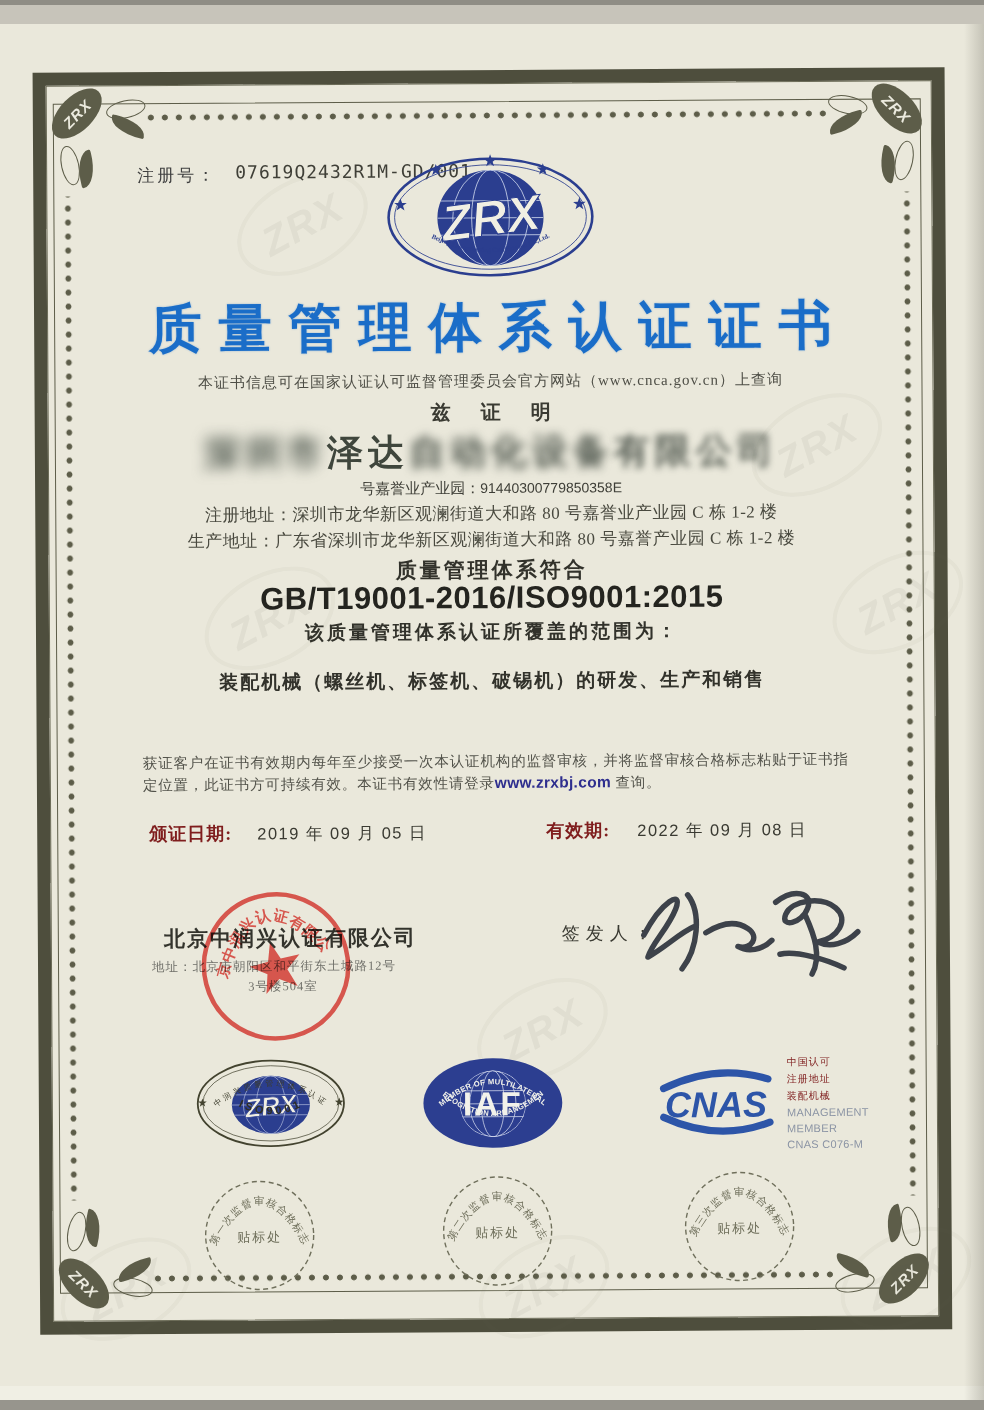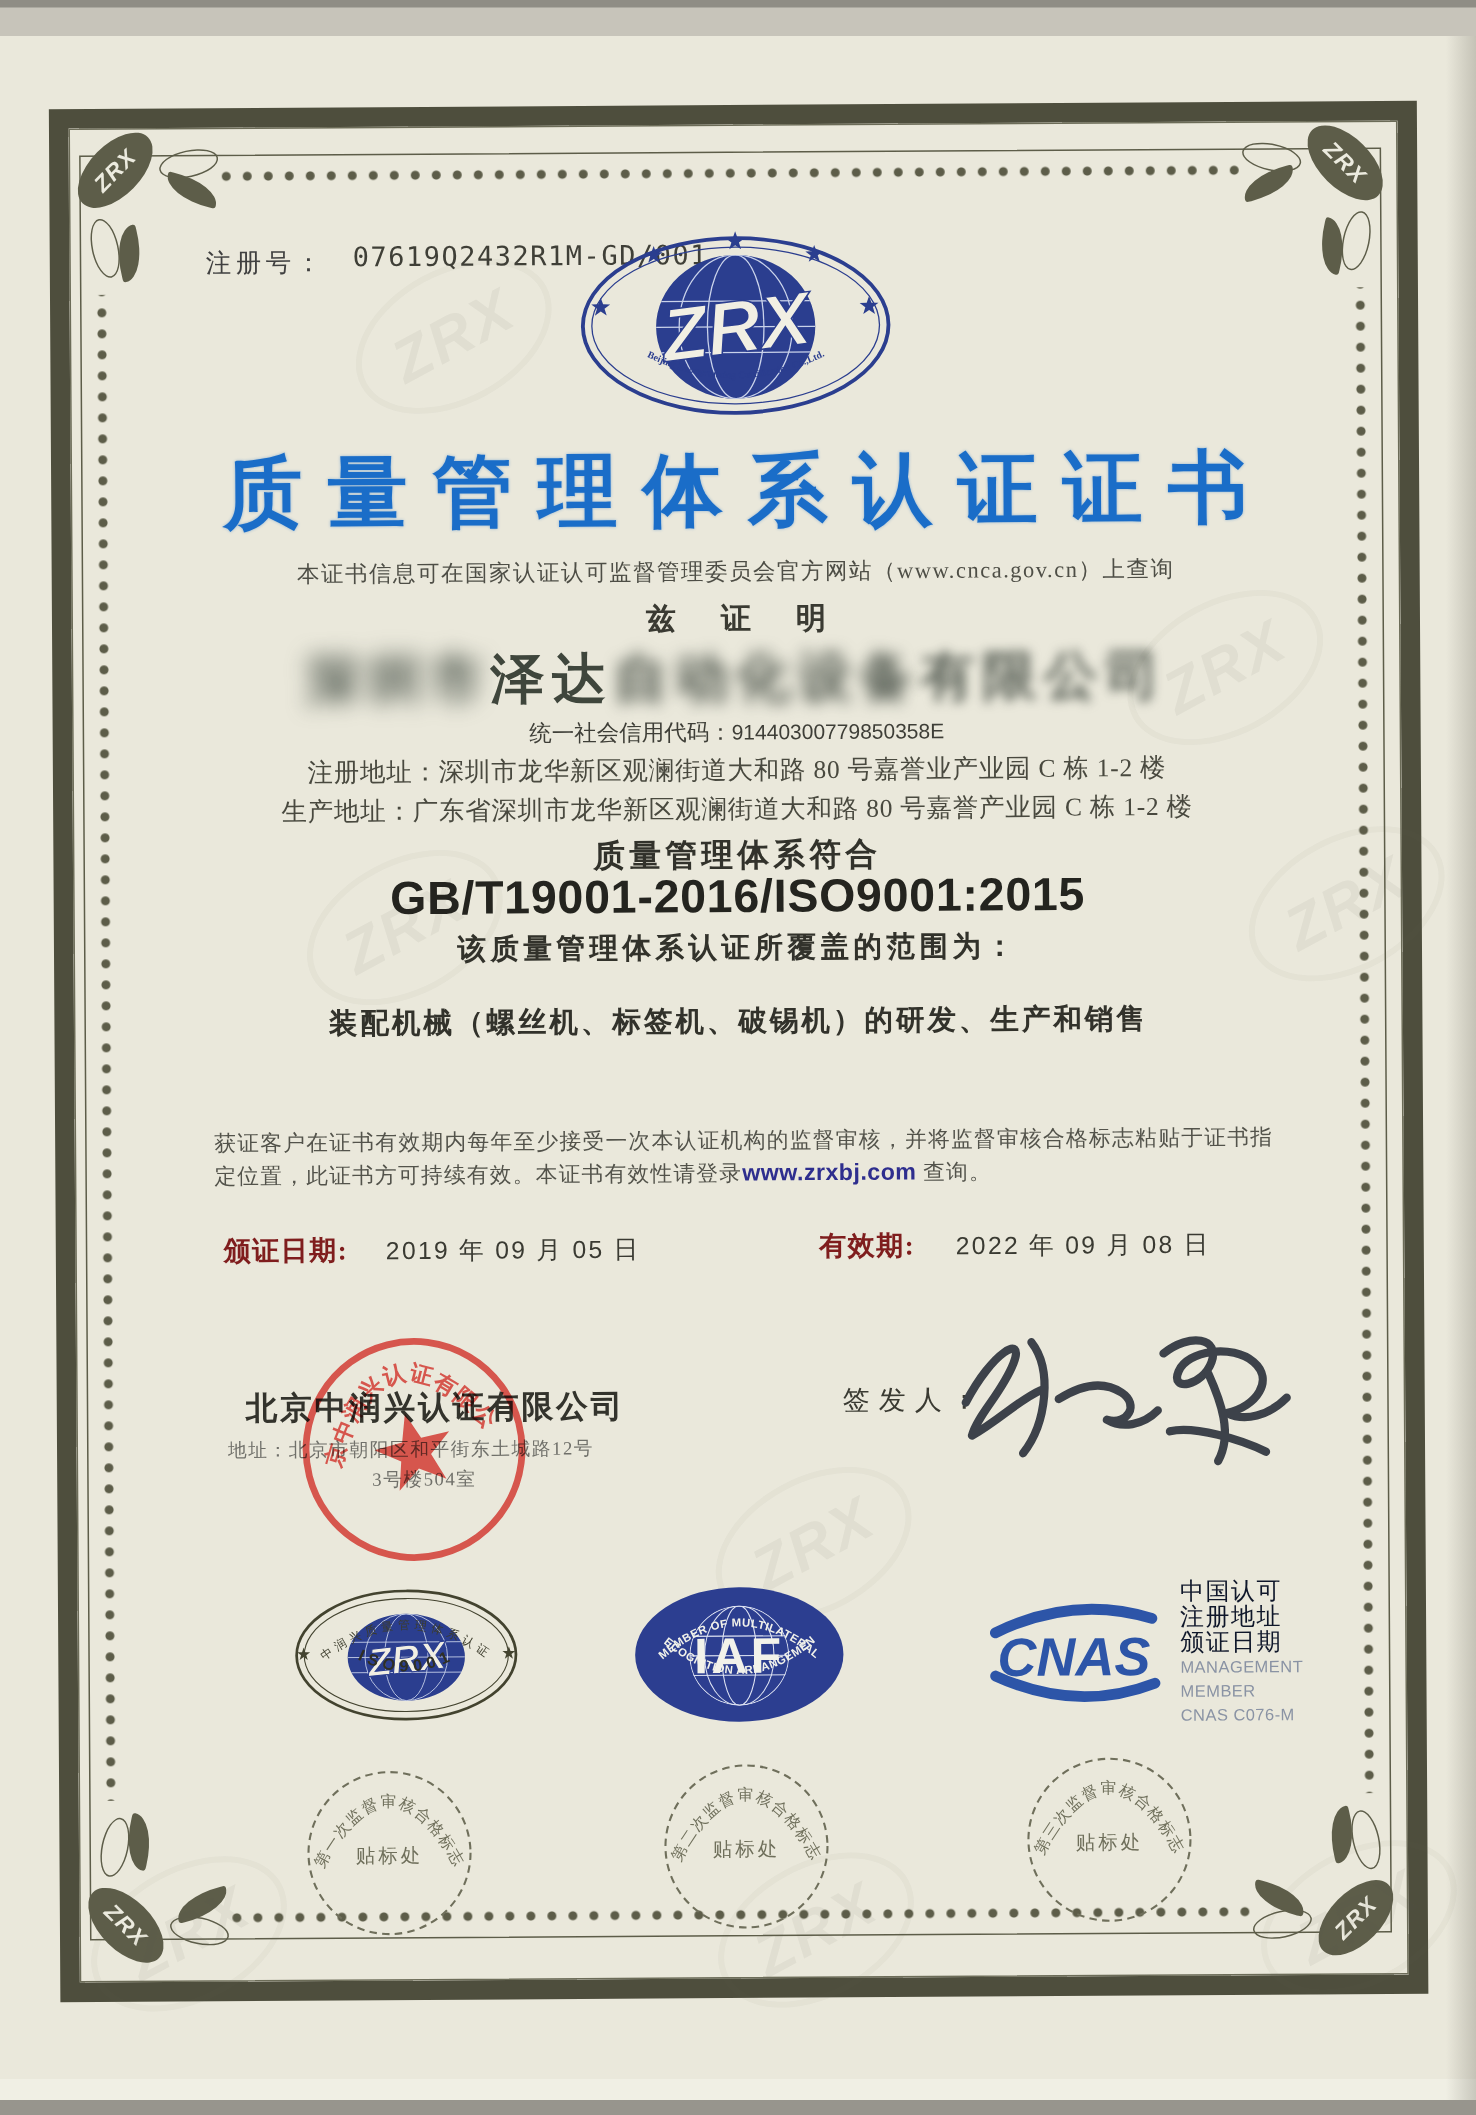--- a/index.html
+++ b/index.html
@@ -100,21 +100,21 @@
   .seal{left:195px;top:886px;width:158px;height:158px;opacity:.85;mix-blend-mode:multiply;transform:rotate(-14deg);}
 
   .signer-label{left:560px;top:922px;font-size:18px;color:#3a3a32;letter-spacing:6px;}
   .signature{left:628px;top:874px;width:246px;height:112px;}
 
   .logo-zrx-iso{left:192px;top:1054px;width:152px;height:96px;}
   .logo-iaf{left:416px;top:1056px;width:148px;height:94px;}
   .cnas-wrap{left:650px;top:1056px;width:250px;height:96px;display:flex;align-items:center;}
   .cnas-svg{width:126px;height:86px;flex:none;}
   .cnas-text{margin-left:8px;font-family:"Liberation Sans",sans-serif;}
-  .cnas-text .zh{font-size:16px;color:#0f172a;line-height:17px;letter-spacing:1px;}
+  .cnas-text .zh{font-size:10px;color:#7f1d1d;line-height:17px;letter-spacing:1px;}
   .cnas-text .en{font-size:11px;color:#8a93a4;line-height:16px;letter-spacing:0.3px;}
 
   .stamp{width:116px;height:116px;}
   .stamp1{left:198px;top:1176px;} .stamp2{left:436px;top:1173px;} .stamp3{left:678px;top:1170px;}
 </style>
 </head>
 <body>
 
 <svg width="0" height="0" style="position:absolute" aria-hidden="true">
   <defs>
@@ -233,21 +233,21 @@
   </svg>
 
   <div class="abs ctr cert-title">质量管理体系认证证书</div>
   <div class="abs ctr info-line">本证书信息可在国家认证认可监督管理委员会官方网站（www.cnca.gov.cn）上查询</div>
   <div class="abs ctr hereby">兹证明</div>
 
   <div class="abs ctr company-line">
     <span class="b-heavy">深圳市</span><span>泽达</span><span class="b-mid">自动化设备</span><span class="b-soft">有限公司</span>
   </div>
   <div class="abs ctr credit">
-    <span>统一社会信用代码：</span><span class="code">91440300779850358E</span>
+    <span>号嘉誉业产业园：</span><span class="code">91440300779850358E</span>
   </div>
   <div class="abs ctr addr addr1">注册地址：深圳市龙华新区观澜街道大和路 80 号嘉誉业产业园 C 栋 1-2 楼</div>
   <div class="abs ctr addr addr2">生产地址：广东省深圳市龙华新区观澜街道大和路 80 号嘉誉产业园 C 栋 1-2 楼</div>
 
   <div class="abs ctr conform">质量管理体系符合</div>
   <div class="abs ctr standard">GB/T19001-2016/ISO9001:2015</div>
   <div class="abs ctr scope-intro">该质量管理体系认证所覆盖的范围为：</div>
   <div class="abs ctr scope">装配机械（螺丝机、标签机、破锡机）的研发、生产和销售</div>
 
   <div class="abs note">
@@ -343,21 +343,21 @@
 
   <div class="abs cnas-wrap">
     <svg class="cnas-svg" viewBox="0 0 140 92">
       <path d="M 12,30 Q 70,2 128,20" fill="none" stroke="#2d55a8" stroke-width="8" stroke-linecap="round"></path>
       <path d="M 12,62 Q 72,90 130,68" fill="none" stroke="#2d55a8" stroke-width="8" stroke-linecap="round"></path>
       <text x="70" y="62" text-anchor="middle" font-family="Liberation Sans, sans-serif" font-size="40" font-weight="bold" font-style="italic" fill="#2d55a8">CNAS</text>
     </svg>
     <div class="cnas-text">
       <div class="zh">中国认可</div>
       <div class="zh">注册地址</div>
-      <div class="zh">颁证日期</div>
+      <div class="zh">装配机械</div>
       <div class="en">MANAGEMENT MEMBER</div>
       <div class="en">CNAS C076-M</div>
     </div>
   </div>
 
   <svg class="abs stamp stamp1" viewBox="0 0 116 116">
     <defs>
         <path id="stArc1" d="M 16,64 Q 58,-10 100,64" fill="none"></path>
       </defs>
     <circle cx="58" cy="58" r="54" fill="none" stroke="#6f6f5b" stroke-width="1.4" stroke-dasharray="5 3.5"></circle>

